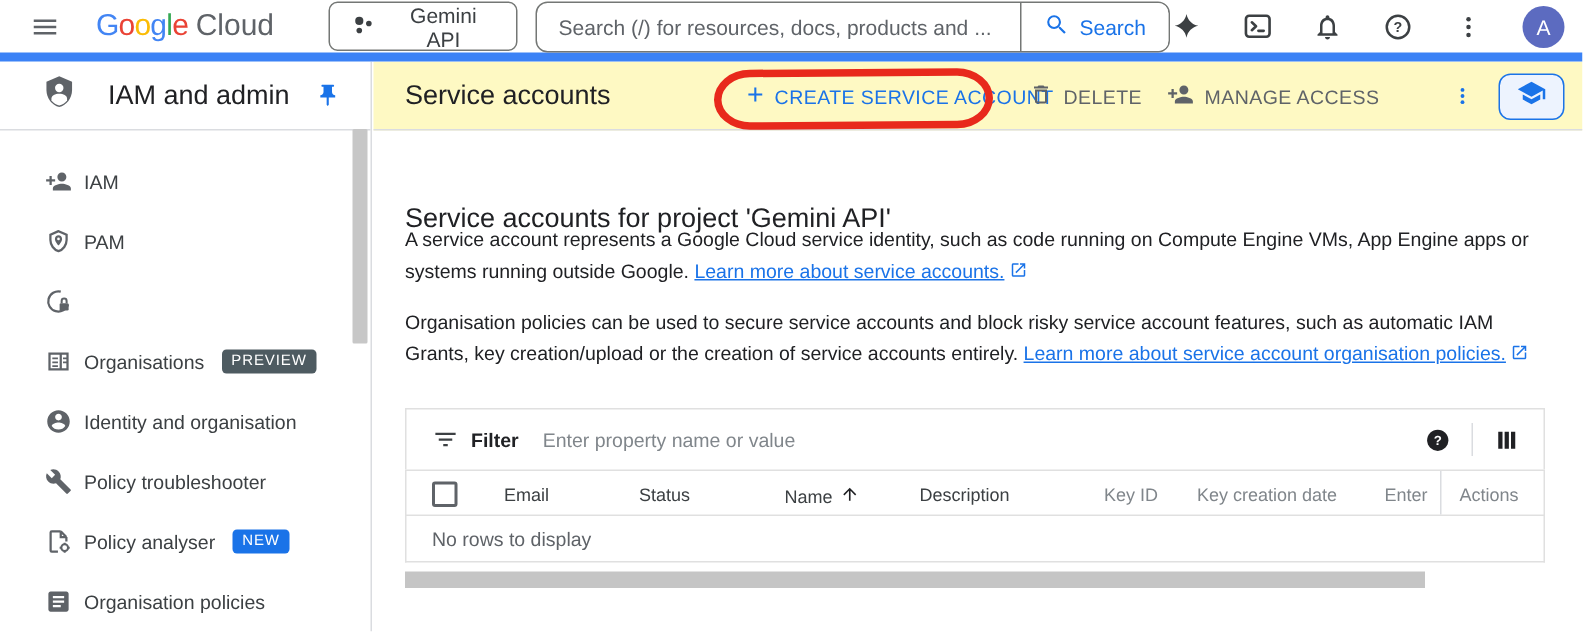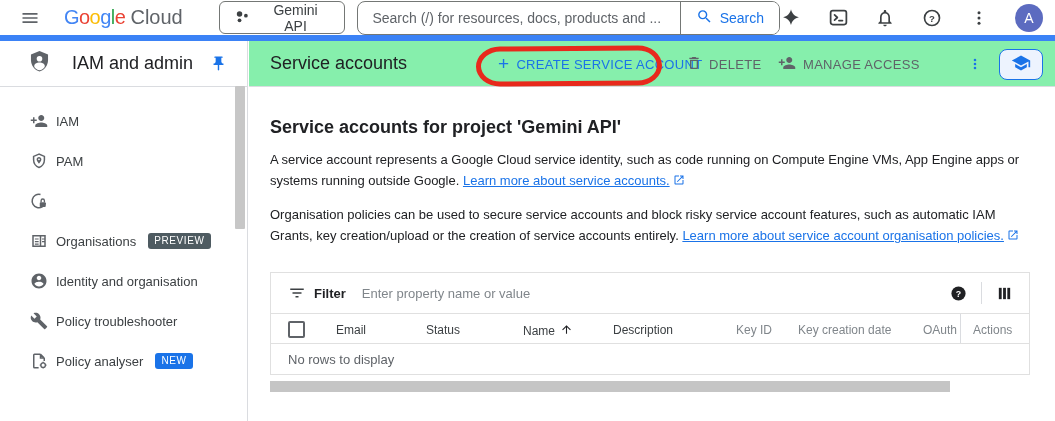--- a/index.html
+++ b/index.html
@@ -79,21 +79,21 @@
   .nav-label { font-size:13px; color:#3c4043; }
   .badge {
     margin-left:12px; color:#fff; font-size:10px; font-weight:500;
     letter-spacing:.6px; padding:3px 6px; border-radius:3px; line-height:1;
   }
   .badge-preview { background:#4e5b61; }
   .badge-new { background:#1a73e8; }
   
   .content-header {
     position:absolute; left:249px; top:41px; right:0; height:46px;
-    background:#86efac; border-bottom:1px solid #dadce0;padding-left:29px;
+    background:#fef9c3; border-bottom:1px solid #dadce0;padding-left:29px;
   }
   .ch-title { position:absolute; left:21px; top:12px; font-size:18px; color:#202124; white-space:nowrap; }
   .action-btn {
     position:absolute; top:0; height:46px; display:flex; align-items:center; gap:7px;
     border:none; background:transparent; cursor:pointer;
     font-family:"Liberation Sans",sans-serif;
     font-size:13px; font-weight:500; letter-spacing:.3px; white-space:nowrap;
   }
   .create-btn { left:249px; color:#1a73e8; }
   .create-btn .plus { font-size:19px; font-weight:400; line-height:1; margin-top:-2px; }
@@ -105,21 +105,21 @@
     pointer-events:none; transform:rotate(-.4deg);
   }
   .ch-dots { position:absolute; left:719px; top:11px; width:14px; height:24px; display:flex; align-items:center; justify-content:center; cursor:pointer; }
   .learn-btn {
     position:absolute; left:750px; top:8px; width:44px; height:31px;
     border:1.5px solid #1a73e8; border-radius:8px; background:#edf3fe;
     display:flex; align-items:center; justify-content:center; cursor:pointer;
   }
   
   .main { position:absolute; left:249px; top:88px; right:0; bottom:0; background:#fff; }
-  .page-heading { position:absolute; left:21px; top:29px; font-size:18px; font-weight:700; color:#202124; white-space:nowrap; }
+  .page-heading { position:absolute; left:21px; top:47px; font-size:18px; font-weight:400; color:#202124; white-space:nowrap; }
   .para { position:absolute; left:21px; width:768px; font-size:13px; line-height:21px; color:#202124; }
   .para1 { top:61px; }
   .para2 { top:116px; }
   .blue-link { color:#1a73e8; text-decoration:underline; cursor:pointer; }
   .ext-icon { display:inline-block; vertical-align:-1px; margin-left:3px; }
   
   .table { position:absolute; left:21px; top:184px; width:760px; }
   .filter-row {
     height:41px; border:1px solid #e0e0e0; border-bottom:none;
     display:flex; align-items:center; padding:0 16px 0 17px; background:#fff;
@@ -304,20 +304,28 @@
       <span class="nicon">
         <svg width="18" height="18" viewBox="0 0 24 24">
             <path fill="none" stroke="#5f6368" stroke-width="2" d="M14 3H6a1 1 0 00-1 1v16a1 1 0 001 1h5.5M14 3l5 5M14 3v5h5m0 0v4"></path>
             <circle cx="17.5" cy="17.5" r="3" fill="none" stroke="#5f6368" stroke-width="1.8"></circle>
             <path stroke="#5f6368" stroke-width="1.8" d="M17.5 13v1.5M17.5 20.5V22M13 17.5h1.5M20.5 17.5H22"></path>
           </svg>
       </span>
       <span class="nav-label">Policy analyser</span>
       <span class="badge badge-new">NEW</span>
     </div>
+    <div class="nav-item">
+      <span class="nicon">
+        <svg width="18" height="18" viewBox="0 0 24 24">
+            <path fill="#5f6368" d="M19 3H5c-1.1 0-2 .9-2 2v14c0 1.1.9 2 2 2h14c1.1 0 2-.9 2-2V5c0-1.1-.9-2-2-2zm-5 14H7v-2h7v2zm3-4H7v-2h10v2zm0-4H7V7h10v2z"></path>
+          </svg>
+      </span>
+      <span class="nav-label">Organisation policies</span>
+    </div>
   </div>
   <div class="side-scrollbar"></div>
 </div>
 
 <div class="content-header">
   <div class="ch-title">Service accounts</div>
 
   <button class="action-btn create-btn">
     <span class="plus">+</span>
     <span>CREATE SERVICE ACCOUNT</span>
@@ -403,21 +411,21 @@
       <span class="hcell hdark col-status">Status</span>
       <span class="hcell hdark col-name">
         <span>Name</span>
         <span><svg width="13" height="13" viewBox="0 0 24 24">
               <path fill="#202124" d="M4 12l1.41 1.41L11 7.83V20h2V7.83l5.58 5.58L20 12l-8-8-8 8z"></path>
             </svg></span>
       </span>
       <span class="hcell hdark col-desc">Description</span>
       <span class="hcell hgray col-keyid">Key ID</span>
       <span class="hcell hgray col-keydate">Key creation date</span>
-      <span class="hcell hgray col-oauth">OAuth</span>
+      <span class="hcell hgray col-oauth">Enter</span>
       <span class="hdr-vdivider"></span>
       <span class="hcell hgray col-actions">Actions</span>
     </div>
 
     <div class="empty-row">
       <span>No rows to display</span>
     </div>
 
     <div class="hscrollbar">
       <div class="hscroll-thumb"></div>

